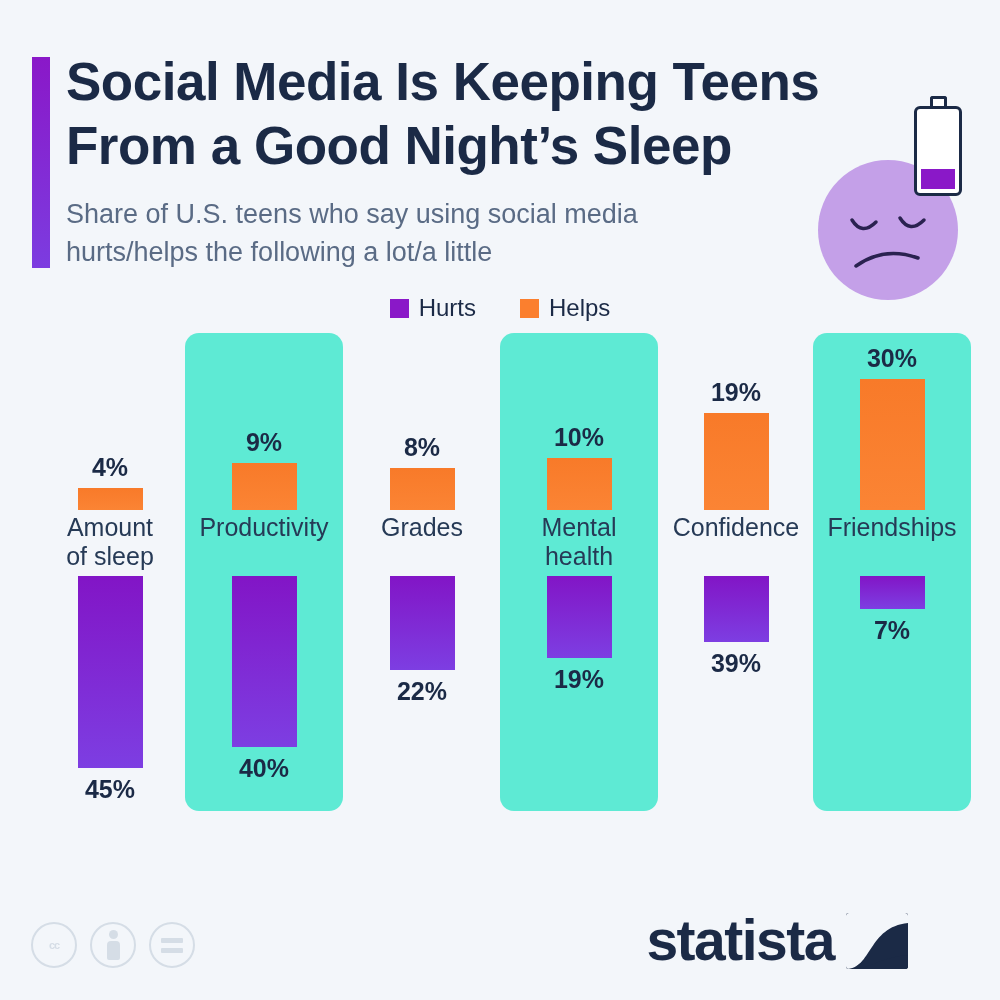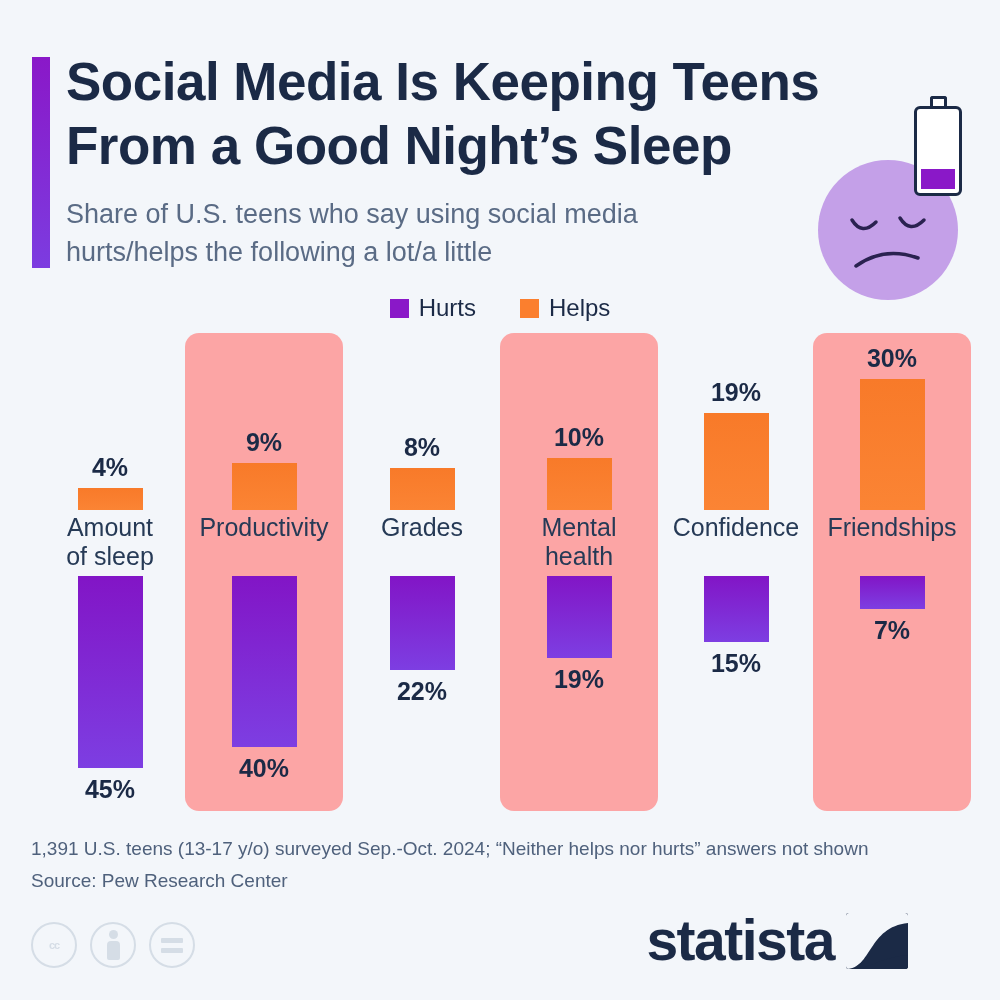--- a/index.html
+++ b/index.html
@@ -82,21 +82,21 @@
   
   .chart{
     position:absolute; left:0; top:333px;
     width:1000px; height:480px;
   }
   .col{
     position:absolute; top:0;
     width:158px; height:478px;
   }
   .col.card{
-    background:#fca5a5;
+    background:#5eead4;
     border-radius:14px;
   }
   
   .zone-top{
     position:absolute; left:0; top:0; width:100%; height:177px;
   }
   .zone-label{
     position:absolute; left:0; top:180px; width:100%; height:62px;
     display:flex; align-items:flex-start; justify-content:center;
   }
@@ -300,21 +300,21 @@
           <span class="val top">19%</span>
           <div class="bar helps" style="height:97px"></div>
         </div>
       </div>
       <div class="zone-label">
         <span class="cat">Confidence</span>
       </div>
       <div class="zone-bot">
         <div class="bar-wrap-bot">
           <div class="bar hurts" style="height:66px"></div>
-          <span class="val bot">15%</span>
+          <span class="val bot">39%</span>
         </div>
       </div>
     </div>
 
     <div class="col card" style="left:813px">
       <div class="zone-top">
         <div class="bar-wrap-top">
           <span class="val top">30%</span>
           <div class="bar helps" style="height:131px"></div>
         </div>
@@ -325,24 +325,20 @@
       <div class="zone-bot">
         <div class="bar-wrap-bot">
           <div class="bar hurts" style="height:33px"></div>
           <span class="val bot">7%</span>
         </div>
       </div>
     </div>
 
   </div>
 
-  <div class="footnote">
-    <span class="ln">1,391 U.S. teens (13-17 y/o) surveyed Sep.-Oct. 2024; “Neither helps nor hurts” answers not shown</span>
-    <span class="ln">Source: Pew Research Center</span>
-  </div>
 
   <div class="cc-row">
     <div class="cc-badge">
       <span class="txt">cc</span>
     </div>
     <div class="cc-badge">
       <div>
         <div class="cc-person-head"></div>
         <div class="cc-person-body"></div>
       </div>

